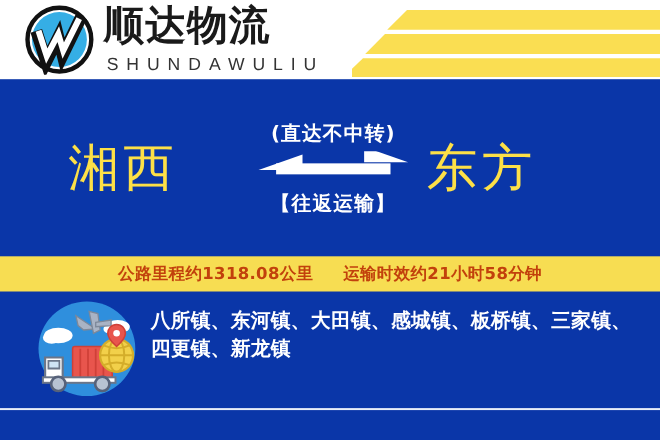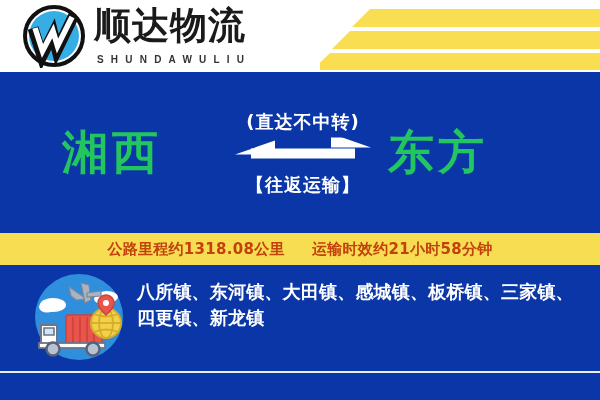--- a/index.html
+++ b/index.html
@@ -49,22 +49,22 @@
     font-family: "DejaVu Sans", "Liberation Sans", sans-serif;
     font-size: 37px;
     font-weight: bold;
     color: #1a1a1a;
     line-height: 1.05;
     letter-spacing: 1px;
     white-space: nowrap;
   }
   .logo-en {
     font-family: "Liberation Sans", sans-serif;
-    font-size: 10px;
-    font-weight: bold;
+    font-size: 16px;
+    font-weight: normal;
     color: #333333;
     letter-spacing: 7.2px;
     margin-top: 8px;
     margin-left: 3px;
     white-space: nowrap;
   }
 
   .stripes {
     position: absolute;
     right: 0; top: 0;
@@ -76,22 +76,22 @@
     position: absolute;
     left: 0; top: 72px;
     width: 600px; height: 161px;
   }
   .city {
     position: absolute;
     top: 50%;
     transform: translateY(-50%);
     font-family: "DejaVu Sans", "Liberation Sans", sans-serif;
     font-size: 46px;
-    font-weight: bold;
-    color: #22c55e;
+    font-weight: normal;
+    color: #fde047;
     letter-spacing: 4px;
     white-space: nowrap;
   }
   .city-origin { left: 62px; }
   .city-dest   { left: 388px; }
 
   .route-mid {
     position: absolute;
     left: 218px;
     top: 50%;

